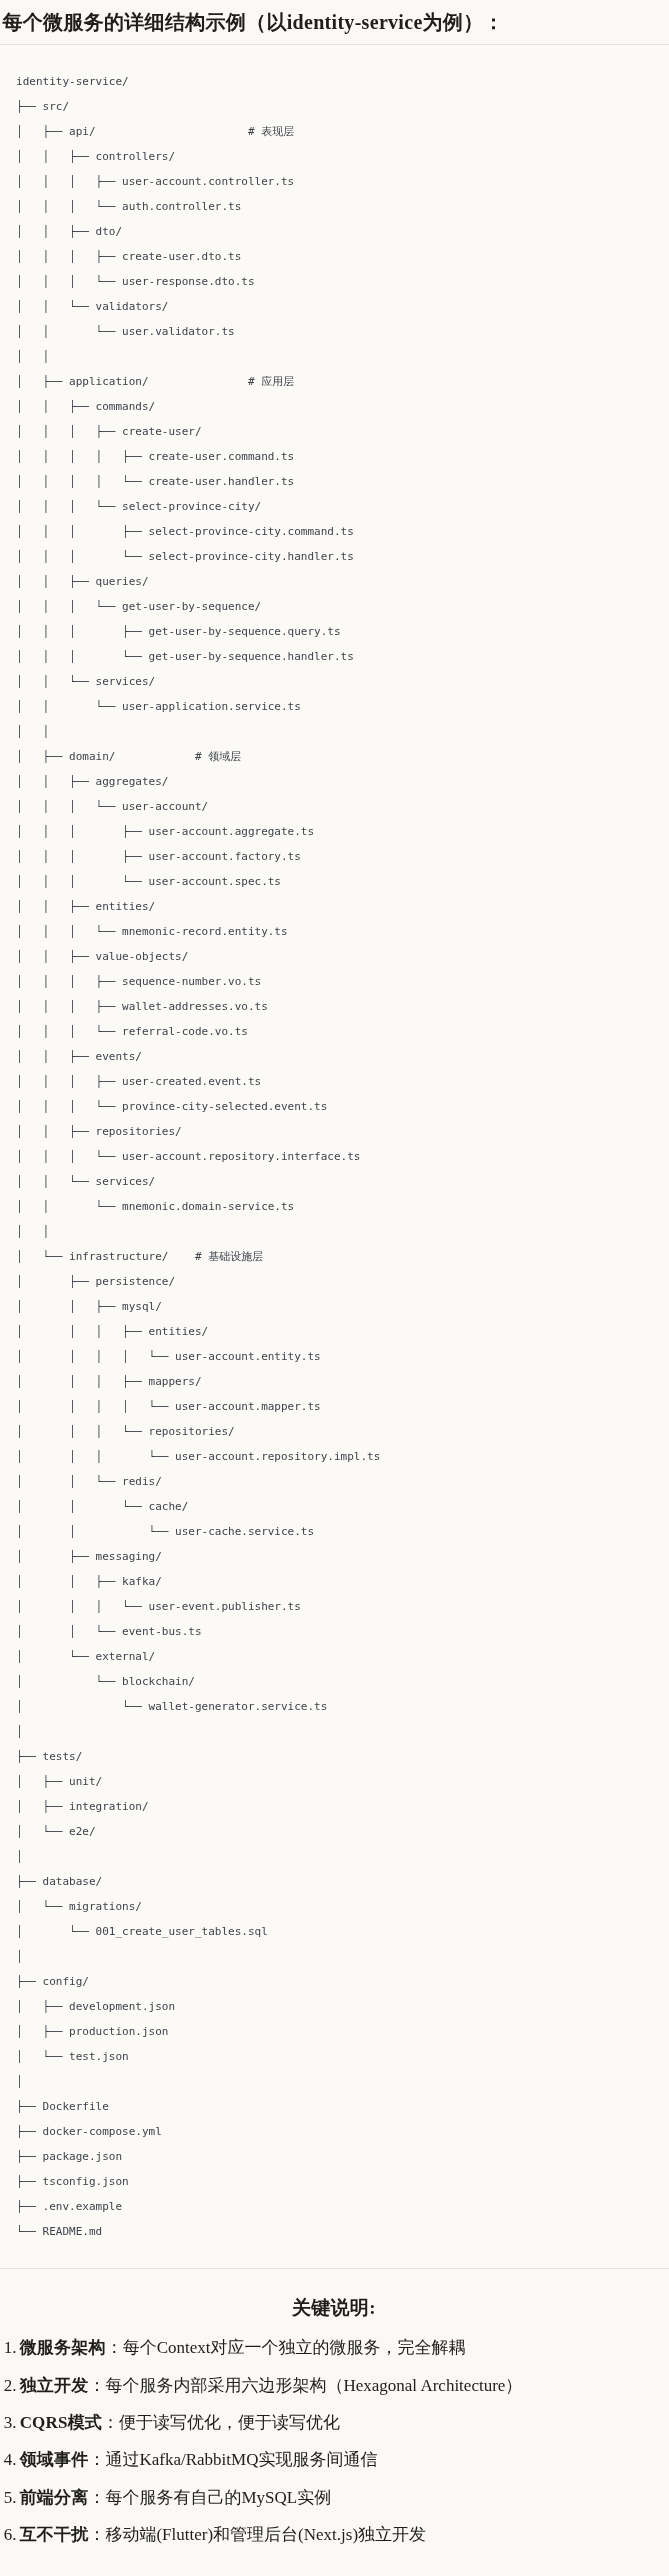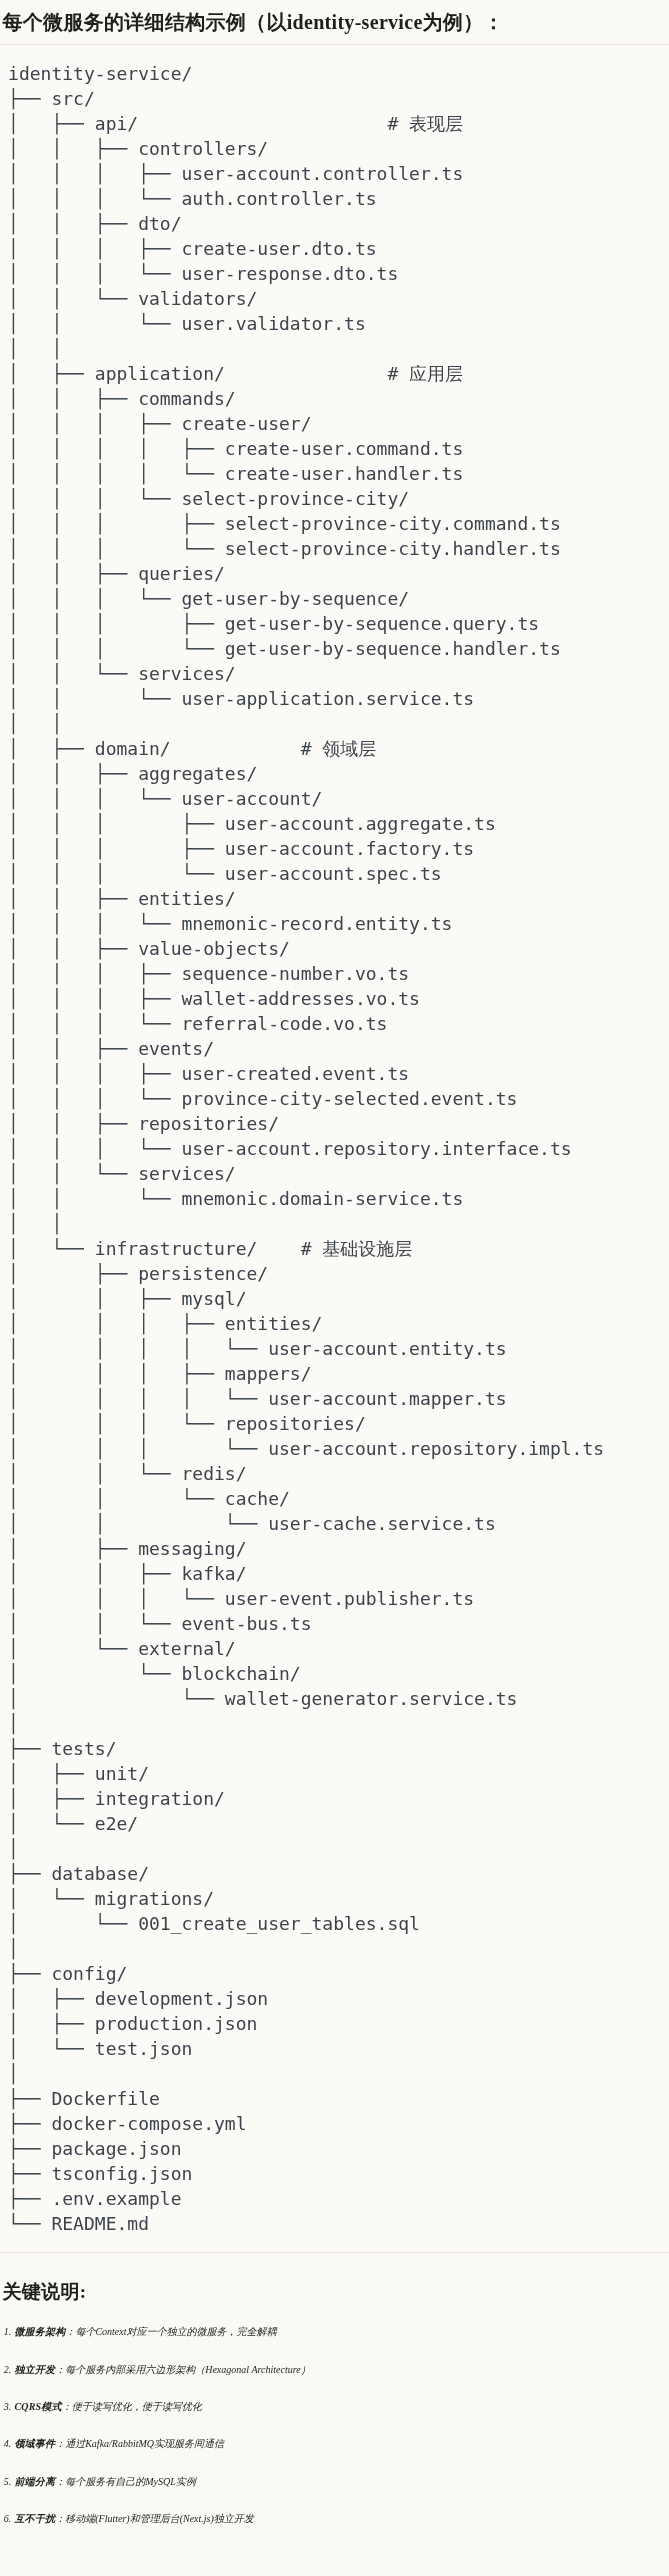--- a/index.html
+++ b/index.html
@@ -22,38 +22,38 @@
     letter-spacing: 0.3px;
   }
   .codeblock {
     background: #fbfaf7;
     border-top: 0.6px solid #e4e2da;
     border-bottom: 0.6px solid #e4e2da;
     padding: 16.3px 0 16.3px 8.1px;
     overflow: hidden;
   }
   .codeblock pre {
-    margin: 0;
+    margin: 8px;
     font-family: "DejaVu Sans Mono", monospace;
-    font-size: 18px;
+    font-size: 11px;
     line-height: 25px;
     color: #3d434b;
     white-space: pre;
   }
   h2.notes-heading {
     font-size: 19px;
     font-weight: 700;
     margin: 26px 3.8px 3.8px 2.5px;
     letter-spacing: 0.3px;
+    text-align: center;
   }
   p.note {
-    font-size: 10px;
+    font-size: 17px;
     line-height: 21px;
     margin: 16.3px 3.8px 0 3.8px;
-    font-style: italic;
   }
   p.note .num {
     margin-right: 3.1px;
   }
   p.note strong {
     font-weight: 700;
     letter-spacing: 0.2px;
   }
   p.closing {
     font-size: 15px;

